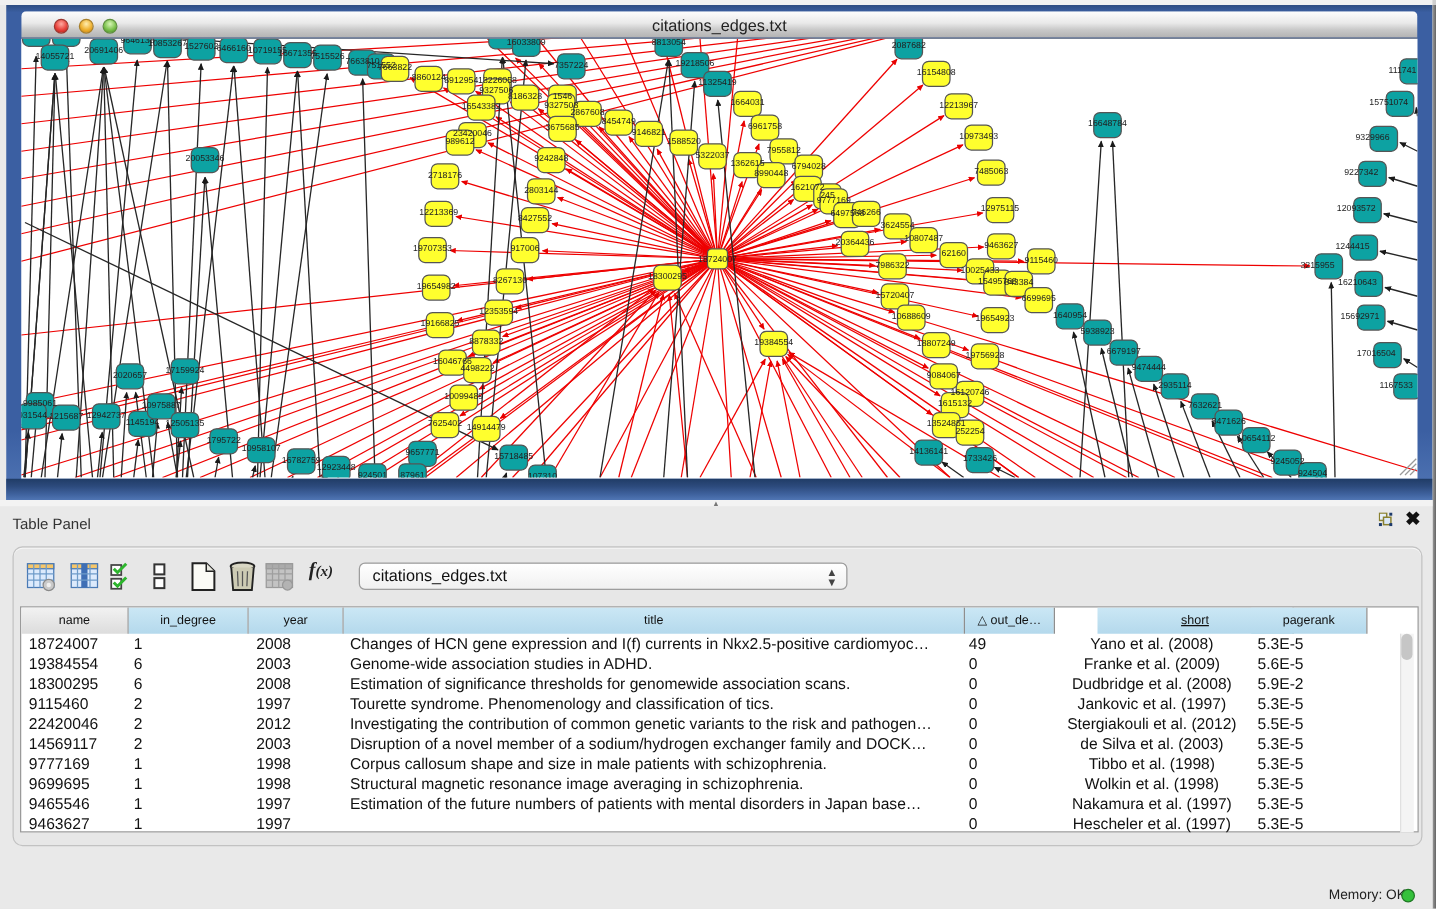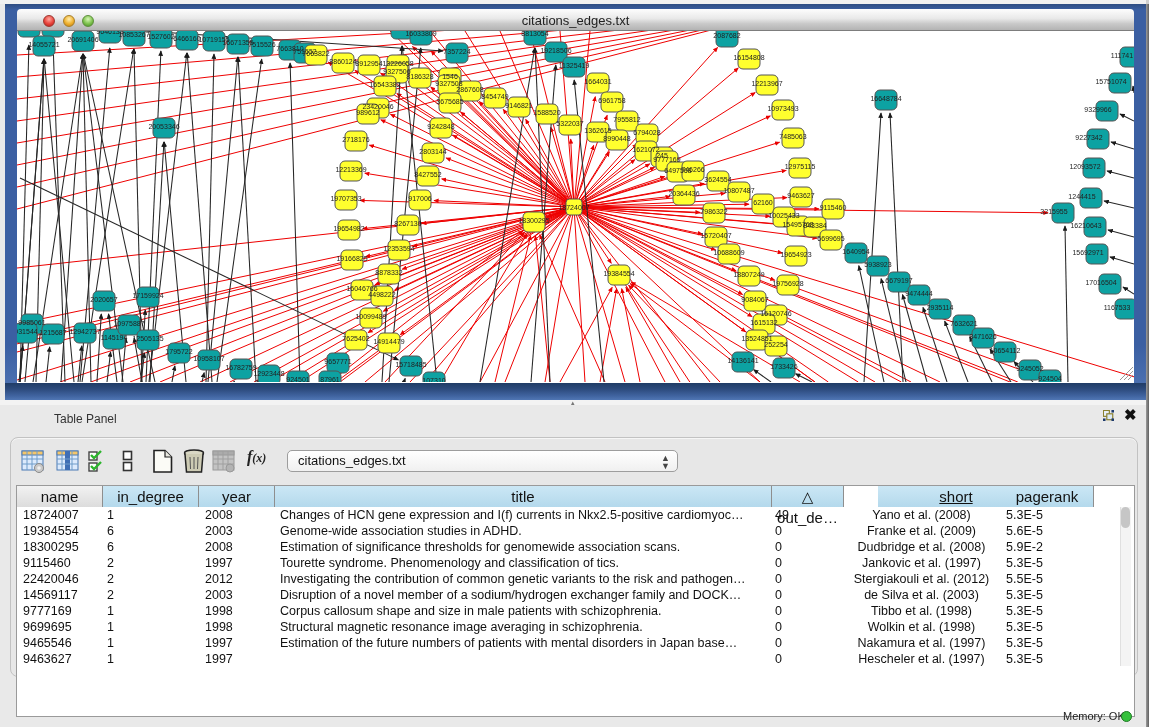--- a/index.html
+++ b/index.html
@@ -23,34 +23,34 @@
 #botband { position:absolute; left:5px; top:383px; width:1141px; height:17px;
   background:linear-gradient(180deg,#203c66 0,#2c4a7c 35%,#40639f 75%,#5076b4 100%); }
 #tpstrip { position:absolute; left:0; top:400px; width:1146px; height:5px; background:#f3f3f3; z-index:5; }
 #caret { position:absolute; left:571px; top:399px; color:#777; font-size:7px; z-index:6; }
 
 #rstrip { position:absolute; left:1146px; top:4px; width:3px; height:723px; background:linear-gradient(90deg,#9b9b9b,#606060); }
 #rstrip2 { position:absolute; left:1146px; top:0px; width:3px; height:4px; background:#cfcfcf; }
 
 #tpanel { position:absolute; left:0; top:400px; width:1146px; height:327px; background:#e9e9e9; }
 #tphead { position:absolute; left:0; top:5px; height:26px; width:100%; font-size:12px; color:#333; }
-#tphead span { position:absolute; left:10px; top:7px;margin-left:44px; }
+#tphead span { position:absolute; left:10px; top:7px; }
 #tpclose { position:absolute; left:1124px; top:6px; font-size:15px; font-weight:bold; color:#111; }
 #tpfloat { position:absolute; left:1103px; top:10px; width:11px; height:11px; }
 #group { position:absolute; left:10px; top:437px; width:1128px; height:240px;
   border:1px solid #c2c2c2; border-radius:8px; background:#e7e7e7;
   box-shadow:inset 0 1px 0 #f6f6f6; }
 .ticon { position:absolute; top:449px; }
 #dropdown { position:absolute; left:287px; top:450px; width:391px; height:22px;
   background:linear-gradient(180deg,#ffffff,#f0f0f0); border:1px solid #9d9d9d; border-radius:5px;
   font-size:13px; color:#111; line-height:20px; padding-left:10px; }
 #ddarrow { position:absolute; right:7px; top:3px; font-size:9px; color:#444; line-height:8px; text-align:center;}
 
-#tbl { position:absolute; left:16px; top:485px; width:1119px; height:232px;
-  background:#fff; border:1px solid #9a9a9a; font-size:15px; color:#111; overflow:hidden;}
+#tbl { position:absolute; left:16px; top:485px; width:1119px; height:181px;
+  background:#fff; border:1px solid #9a9a9a; font-size:10px; color:#111; overflow:hidden;}
 .hc { position:absolute; top:0; height:21px; border-right:1px solid #8e8e8e;
   background:linear-gradient(180deg,#cbe7f5 0,#b4d9ec 100%); text-align:center; line-height:21px; }
 #h1 { left:0; width:86px; background:linear-gradient(180deg,#f2f2f2 0,#dcdcdc 100%); }
 #h2 { left:86px; width:96px; }
 #h3 { left:182px; width:76px; }
 #h4 { left:258px; width:497px; }
 #h5 { left:755px; width:72px; }
 #h6 { left:861px; width:157px;text-decoration:underline; }
 #h7 { left:984px; width:93px; }
 .trow { position:absolute; left:16px; width:1080px; height:16px; font-size:12.5px;

